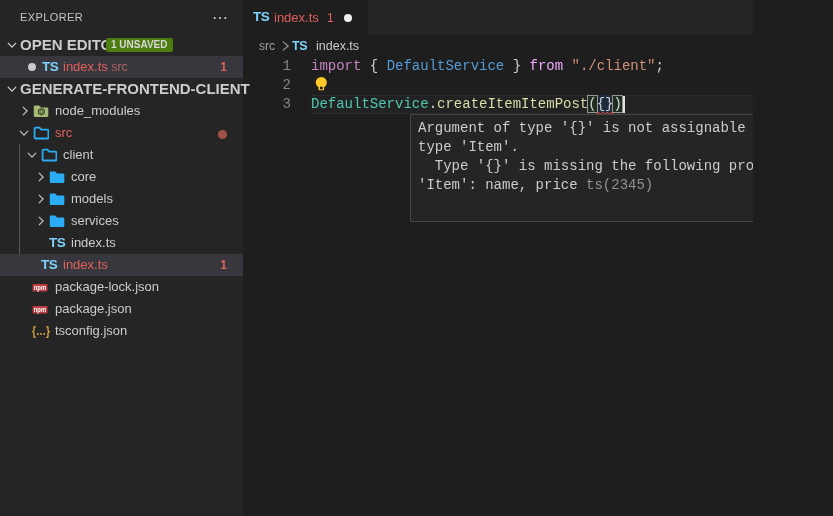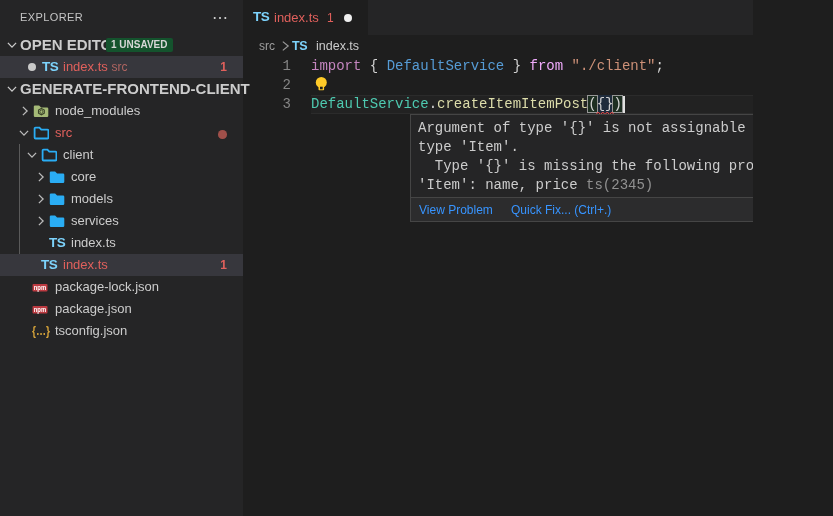--- a/index.html
+++ b/index.html
@@ -36,21 +36,21 @@
   <div class="abs" id="sidebar">
 
     <div class="abs" style="left:20px; top:0; height:35px; line-height:35px; font-size:11px; color:#c5c5c5; letter-spacing:0.4px;">EXPLORER</div>
     <div class="abs" style="left:212px; top:8px; font-size:16px; color:#cccccc; letter-spacing:1px;">⋯</div>
 
     <div class="row" style="top:34px;">
       <svg class="chev" style="left:4px;" width="16" height="16">
           <path d="M3.9 5.9 L8 10.1 L12.1 5.9" stroke="#cccccc" stroke-width="1.3" fill="none"></path>
         </svg>
       <div class="rowtxt sect" style="left:20px;">OPEN EDITORS</div>
-      <div class="abs" style="left:106px; top:4px; height:14px; line-height:14px; padding:0 5px; background:#14532d; color:#d7d7d7; font-size:10px; font-weight:bold; border-radius:2px;">1 UNSAVED</div>
+      <div class="abs" style="left:106px; top:4px; height:14px; line-height:14px; padding:0 5px; background:#4d7c0f; color:#d7d7d7; font-size:10px; font-weight:bold; border-radius:2px;">1 UNSAVED</div>
     </div>
 
     <div class="row" style="top:56px; background:#37373d;">
       <div class="abs" style="left:28px; top:7px; width:8px; height:8px; border-radius:50%; background:#c9c9c9;"></div>
       <div class="tsicon" style="left:42px;">TS</div>
       <div class="rowtxt" style="left:63px; color:#e0605c;">index.ts <span style="font-size:12px; color:#b06561;">src</span></div>
       <div class="badge1">1</div>
     </div>
 
     <div class="row" style="top:78px;">
@@ -200,19 +200,15 @@
       <path d="M0 3.5 L2.25 1 L4.5 3.5 L6.75 1 L9 3.5 L11.25 1 L13.5 3.5 L15.75 1 L18 3.5" stroke="#f14c4c" stroke-width="1" fill="none"></path>
     </svg>
 
   <div class="abs" style="left:623px; top:96px; width:2px; height:17px; background:#e0e0e0;"></div>
 
   <div class="abs" id="popup">
     <div class="body">Argument of type '{}' is not assignable to parameter of
 type 'Item'.
   Type '{}' is missing the following properties from type
 'Item': name, price <span style="color:#919191">ts(2345)</span></div>
-    <div class="foot">
-      <div class="link" style="left:8px;">View Problem</div>
-      <div class="link" style="left:100px;">Quick Fix... (Ctrl+.)</div>
-    </div>
   </div>
 
 </div>
 
 </body></html>

